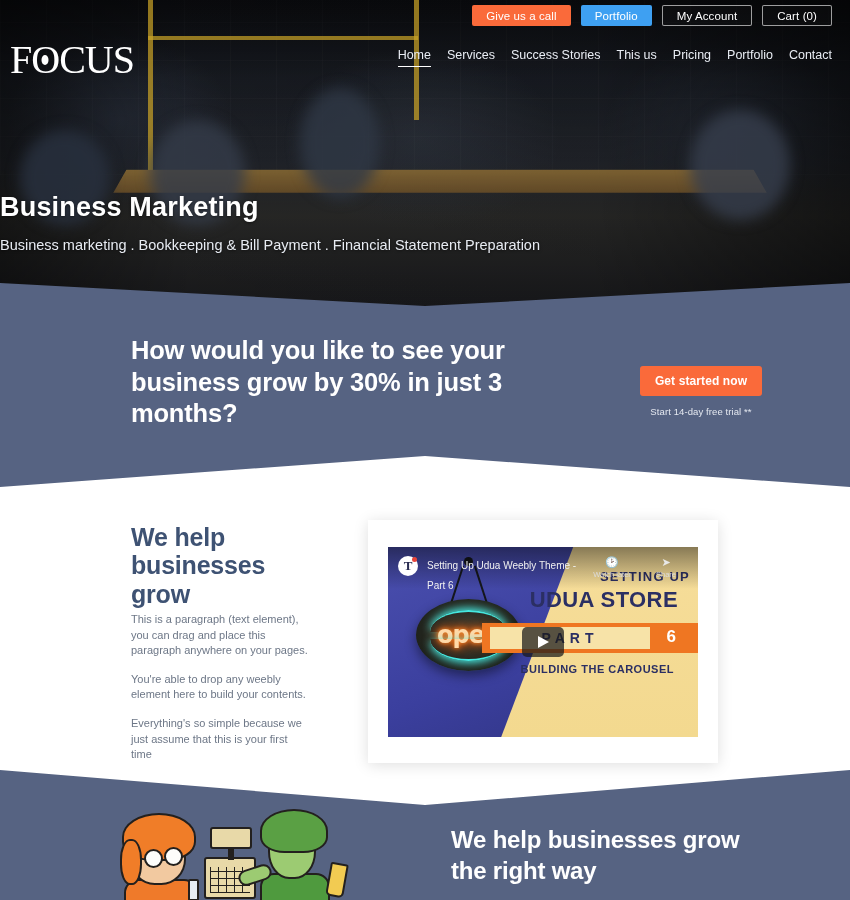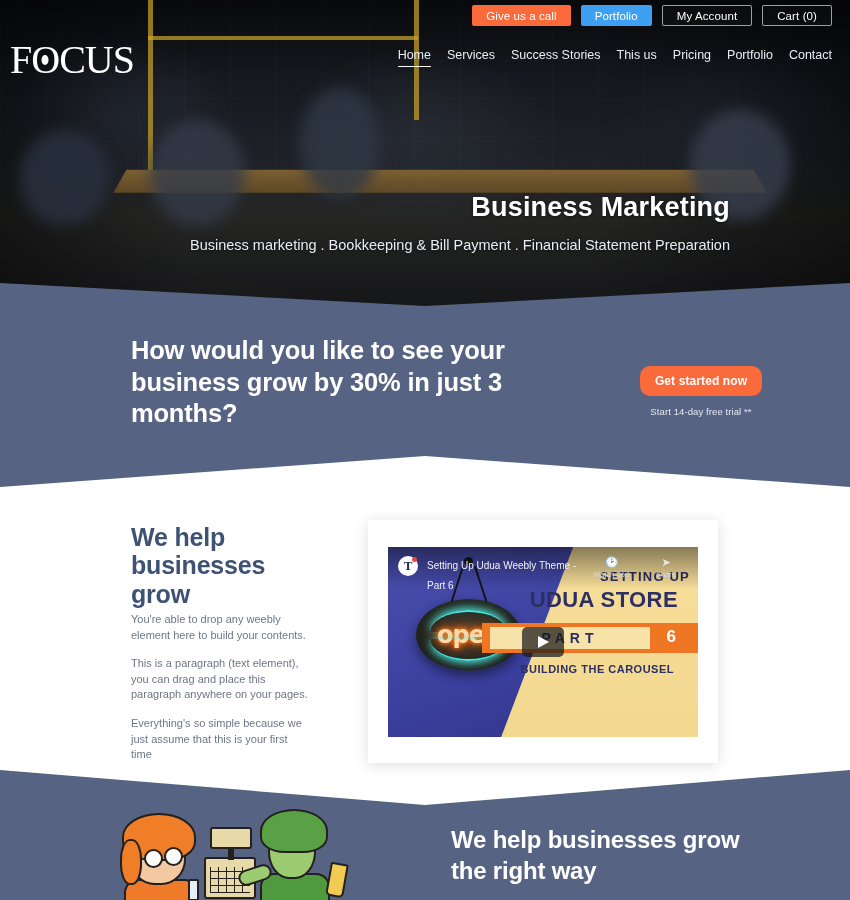--- a/index.html
+++ b/index.html
@@ -79,21 +79,21 @@
   .mainnav{
     position:absolute; right:18px; top:48px; display:flex; gap:16px; z-index:6;
     font-size:12.5px;
   }
   .mainnav a{
     color:#e9edf4; text-decoration:none; padding-bottom:4px; cursor:pointer;
     white-space:nowrap;
   }
   .mainnav a.active{ border-bottom:1.5px solid #ffffff;margin-left:8px; }
 
-  .hero-copy{ position:absolute; left:12px; top:192px; width:718px; text-align:right; z-index:6; }
+  .hero-copy{ position:absolute; left:0; top:192px; width:718px; text-align:left; z-index:6; }
   .hero-title{
     font-size:27px; font-weight:bold; color:#ffffff; letter-spacing:.2px;
     text-shadow:0 1px 3px rgba(0,0,0,.5);
   }
   .hero-sub{
     margin-top:14px; font-size:14.5px; color:#e7ebf2; font-weight:400;
     text-shadow:0 1px 3px rgba(0,0,0,.55);
   }
 
   
@@ -104,21 +104,21 @@
   }
   .grow-wrap{ position:absolute; left:0; top:330px; width:850px; height:110px; }
   .grow-head{
     position:absolute; left:131px; top:5px; width:380px;
     font-size:25.5px; line-height:1.24; font-weight:bold; color:#ffffff;
     letter-spacing:-.2px;
   }
   .cta-col{ position:absolute; left:626px; top:36px; width:150px; text-align:center; }
   .btn-start{
     display:inline-block; background:#fa6a3a; color:#fff; font-size:12px;
-    font-weight:bold; padding:8px 15px; border-radius:10px; cursor:pointer;
+    font-weight:bold; padding:8px 15px; border-radius:3px; cursor:pointer;
     letter-spacing:.1px;
   }
   .trial-note{ margin-top:10px; font-size:9.5px; color:#e4e8f0; letter-spacing:.1px; }
 
   
   .white-sec{ position:absolute; left:0; top:488px; width:850px; height:300px; background:#fff; }
 
   .help-head{
     position:absolute; left:131px; top:523px; width:185px;
     font-size:25px; line-height:1.13; font-weight:bold; color:#3e5273; letter-spacing:-.2px;
@@ -359,22 +359,22 @@
     <div class="grow-head">How would you like to see your business grow by 30% in just 3 months?</div>
     <div class="cta-col">
       <div class="btn-start">Get started now</div>
       <div class="trial-note">Start 14-day free trial **</div>
     </div>
   </div>
 
   <div class="white-sec"></div>
   <div class="help-head">We help businesses grow</div>
   <div class="help-paras">
+    <p>This is a paragraph (text element), you can drag and place this paragraph anywhere on your pages.</p>
     <p>You're able to drop any weebly element here to build your contents.</p>
-    <p>This is a paragraph (text element), you can drag and place this paragraph anywhere on your pages.</p>
     <p>Everything's so simple because we just assume that this is your first time</p>
   </div>
 
   <div class="video-card">
     <div class="video-frame">
       <div class="vid-bg-left"></div>
       <div class="vid-bg-right"></div>
 
       <div class="sign-hook"></div>
       <div class="sign-cordL"></div>

